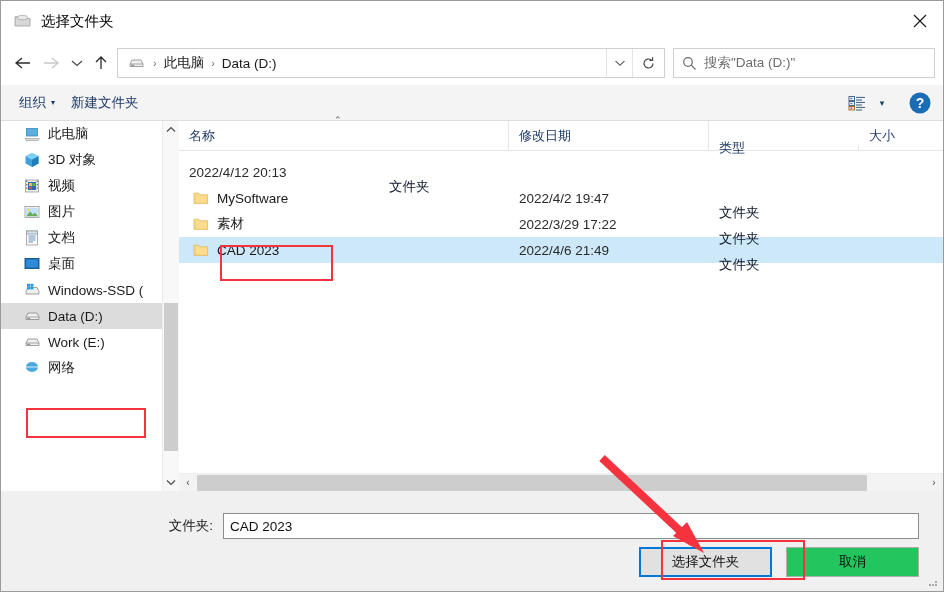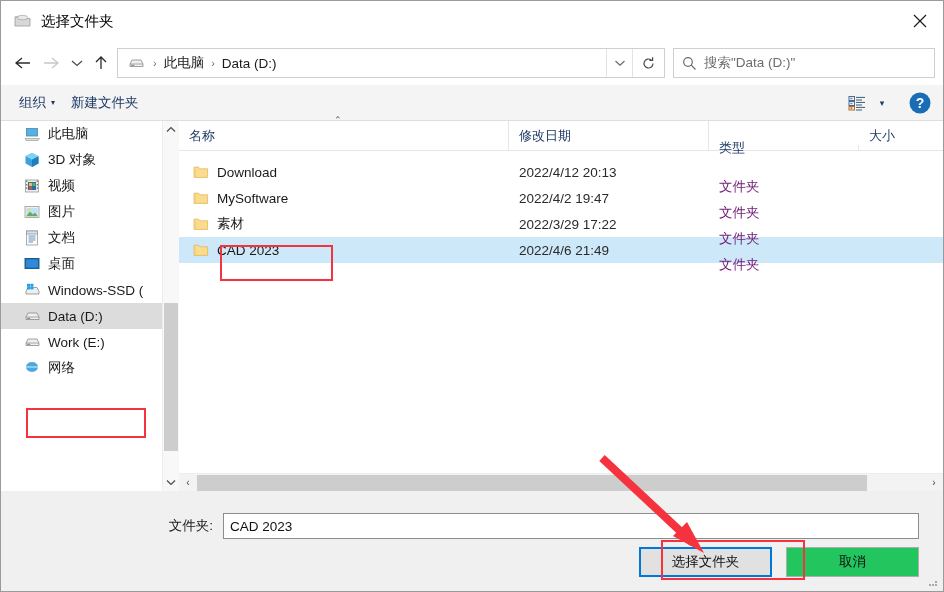--- a/index.html
+++ b/index.html
@@ -131,21 +131,21 @@
   .sort-caret {
     position: absolute; top: -6px; left: 155px;
     font-size: 9px; color: #5a5a5a;
   }
   .rows { flex: 1 1 auto; padding-top: 8px; }
   .row { height: 26px; display: flex; align-items: center; font-size: 13.5px; color: #1a1a1a; }
   .row.selected { background: #cce8f9; }
   .cell { display: flex; align-items: center; padding-left: 10px; overflow: hidden; white-space: nowrap; }
   .cell.c-name { flex: 0 0 330px; gap: 8px; padding-left: 14px; }
   .cell.c-date { flex: 0 0 200px; color: #2a2a2a; }
-  .cell.c-type { flex: 0 0 150px; color: #701a75; margin-top: 30px; }
+  .cell.c-type { flex: 0 0 150px; color: #0f172a; margin-top: 30px; }
   .cell.c-size { flex: 1 1 auto; }
   .folder-icon { width: 16px; height: 14px; flex: 0 0 16px; display:flex; align-items:center; }
 
   
   .hscroll {
     height: 18px; flex: 0 0 18px; background: #f3f3f3;
     display: flex; align-items: center; border-top: 1px solid #ededed;
   }
   .hs-arrow { width: 18px; display:flex; align-items:center; justify-content:center; color:#4a4a4a; font-size:10px; }
   .hs-track { flex: 1 1 auto; height: 18px; position: relative; }
@@ -437,29 +437,20 @@
         </div>
         <div class="col c-type">
           <span>类型</span>
         </div>
         <div class="col c-size">
           <span>大小</span>
         </div>
       </div>
       <div class="rows" id="file-rows">
           <div class="row">
-            <div class="cell c-name">
-              <span class="folder-icon">
-                <svg width="16" height="14" viewBox="0 0 16 14">
-                  <path d="M1 2.2 L5.6 2.2 L6.8 3.8 L14.6 3.8 L14.6 12.4 L1 12.4 Z" fill="#fbdc8e" stroke="#e0b24a" stroke-width="0.7"></path>
-                  <path d="M2.6 3.8 L2.6 12.4" stroke="#e8c878" stroke-width="0.6"></path>
-                </svg>
-              </span>
-              <span>Download</span>
-            </div>
             <div class="cell c-date">2022/4/12 20:13</div>
             <div class="cell c-type">文件夹</div>
             <div class="cell c-size"></div>
           </div>
           <div class="row">
             <div class="cell c-name">
               <span class="folder-icon">
                 <svg width="16" height="14" viewBox="0 0 16 14">
                   <path d="M1 2.2 L5.6 2.2 L6.8 3.8 L14.6 3.8 L14.6 12.4 L1 12.4 Z" fill="#fbdc8e" stroke="#e0b24a" stroke-width="0.7"></path>
                   <path d="M2.6 3.8 L2.6 12.4" stroke="#e8c878" stroke-width="0.6"></path>

